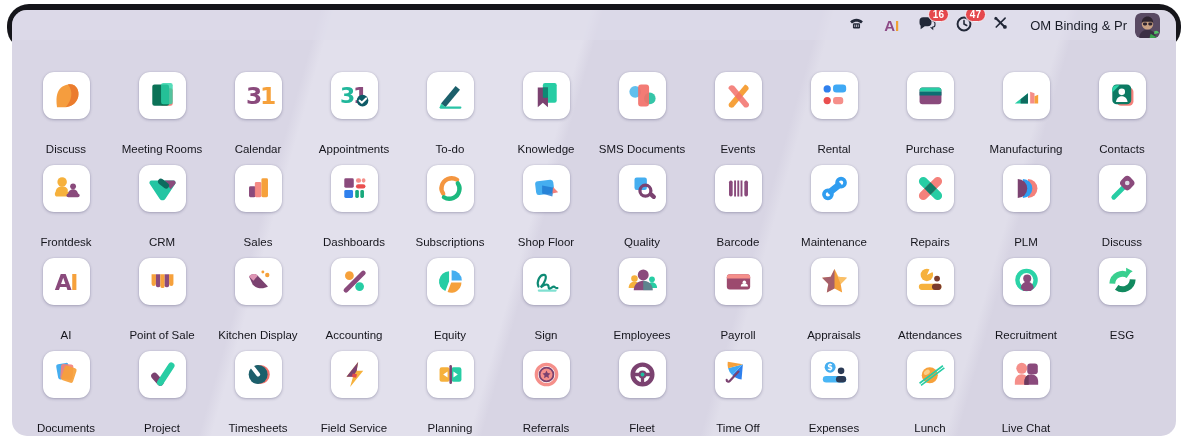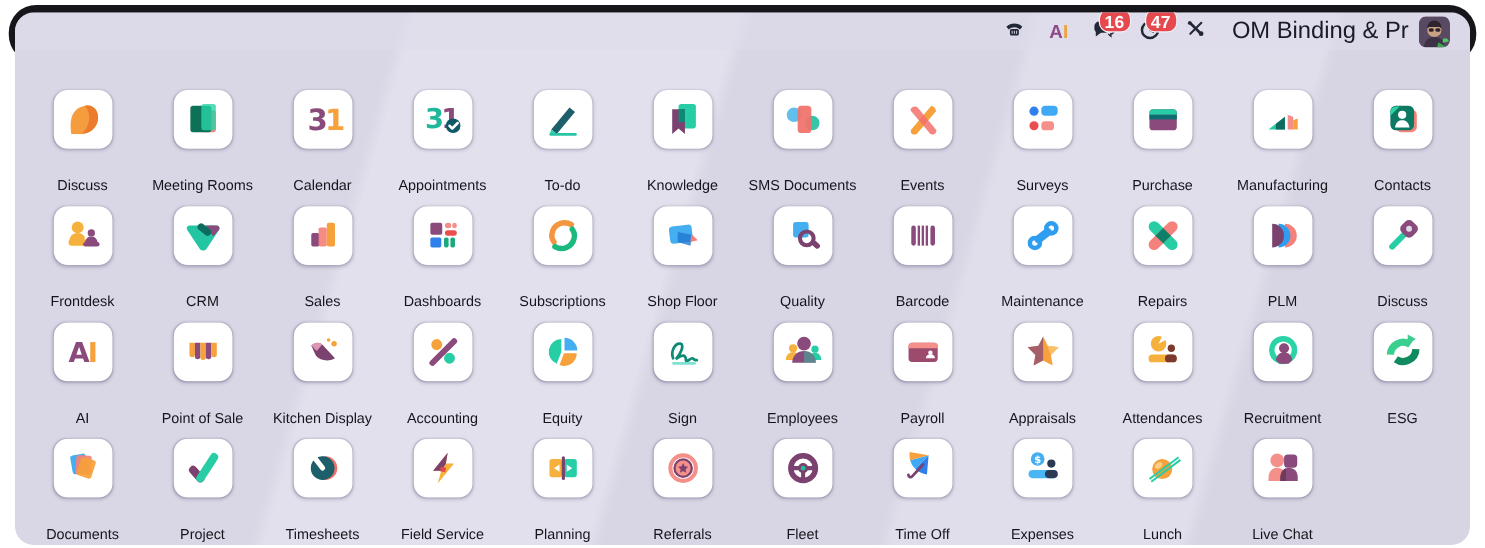--- a/index.html
+++ b/index.html
@@ -16,25 +16,25 @@
       #d9d6e5 0%, #d9d6e5 24%, #e2e0ec 25%, #e2e0ec 45%,
       #d8d5e4 46%, #d8d5e4 63%, #e0deea 64%, #e0deea 82%, #d7d4e3 83%); }
 
   
   .topbar { height:30px; display:flex; align-items:center; justify-content:flex-end;
     padding:0 14px 0 16px; background:rgba(222,220,235,.55); }
   .tb-group { display:flex; align-items:center; gap:15px; }
   .tb-btn { background:none; border:0; padding:2px; cursor:pointer; position:relative;
     display:flex; align-items:center; }
   .badge { position:absolute; top:-6px; right:-11px; background:#e5484d; color:#fff;
-    font-size:14px; font-weight:bold; line-height:1; padding:2px 4px 1.5px;
+    font-size:10px; font-weight:bold; line-height:1; padding:2px 4px 1.5px;
     border-radius:8px; border:1px solid #f2f0f7; letter-spacing:.2px;margin-left:32px; }
   .ai-logo { font-size:15px; font-weight:800; line-height:1; }
   .ai-a { color:#8d4a86; } .ai-i { color:#f0a132; }
-  .company { font-size:19px; color:#191c27; margin-left:2px; white-space:nowrap; }
+  .company { font-size:13px; color:#191c27; margin-left:2px; white-space:nowrap; }
   .avatar { width:25px; height:25px; border-radius:6px; overflow:hidden; margin-left:8px; }
   .avatar svg { display:block; width:25px; height:25px; }
 
   
   .grid { display:grid; grid-template-columns:repeat(12, 1fr);
     grid-auto-rows:93px; padding:32px 6px 0; }
   .app { display:flex; flex-direction:column; align-items:center; cursor:pointer; }
   .tile { width:47px; height:47px; border-radius:11px; background:#ffffff;
     box-shadow:0 1px 3px rgba(47,43,85,.30), 0 0 1px rgba(47,43,85,.2);
     display:flex; align-items:center; justify-content:center; }
@@ -216,21 +216,21 @@
     <div class="tile">
       <span class="icon">
               <svg viewBox="0 0 48 48" width="35" height="35">
                 <circle cx="14" cy="15" r="5" fill="#2f80ed"></circle>
                 <rect x="22" y="9" width="18" height="11" rx="4.5" fill="#3fa9f5"></rect>
                 <circle cx="14" cy="31" r="5" fill="#ea4f4f"></circle>
                 <rect x="22" y="26" width="14" height="10" rx="4" fill="#f58f8a"></rect>
               </svg>
             </span>
     </div>
-    <div class="label">Surveys</div>
+    <div class="label">Rental</div>
   </div>
 
   <div class="app">
     <div class="tile">
       <span class="icon">
               <svg viewBox="0 0 48 48" width="35" height="35">
                 <rect x="9" y="13" width="30" height="23" rx="4" fill="#8a4a7c"></rect>
                 <path d="M9 17a4 4 0 014-4h22a4 4 0 014 4v2H9z" fill="#27cda4"></path>
                 <rect x="9" y="19" width="30" height="5" fill="#0d6e72"></rect>
               </svg>

